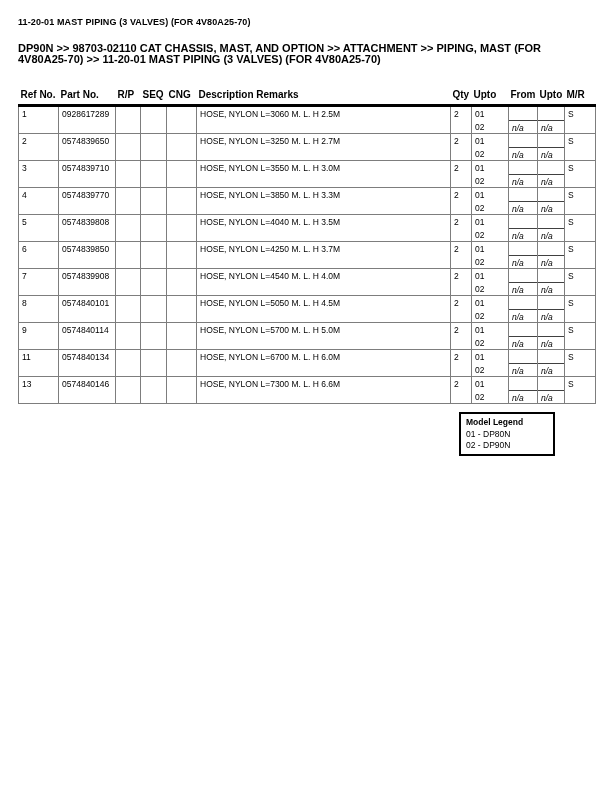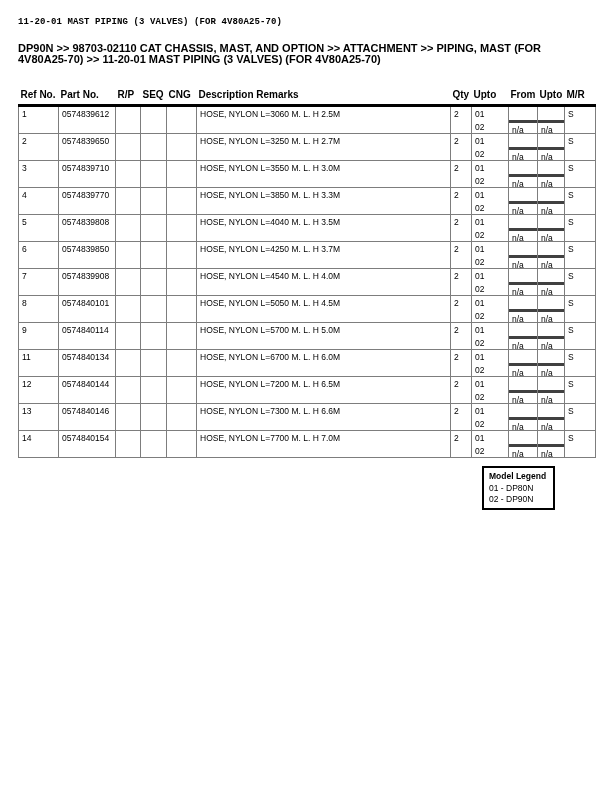--- a/index.html
+++ b/index.html
@@ -12,21 +12,20 @@
     position: relative;
     overflow: hidden;
   }
   .page { padding: 17px 17px 0 18px; }
 
   .doc-title {
     font-size: 9px;
     font-weight: bold;
     margin-bottom: 16px;
     letter-spacing: 0.1px;
-    font-family: Liberation Mono, monospace;
   }
   .breadcrumb {
     font-size: 11px;
     font-weight: bold;
     line-height: 10.5px;
     margin-bottom: 23px;
     padding-right: 4px;
   }
 
   table.parts-table {
@@ -54,24 +53,24 @@
     height: 26px;
     white-space: nowrap;
     overflow: hidden;
   }
   table.parts-table td.multi { padding: 0; }
   .subline {
     height: 13px;
     line-height: 12px;
     padding: 1px 3px 0 3px;
   }
-  .subline.divided { border-top: 3px solid #404040; }
+  .subline.divided { border-top: 1px solid #404040; font-style: italic; }
 
   .legend {
-    width: 73px;
+    width: 96px;
     border: 2px solid #000;
     margin: 8px 40px 0 auto;
     font-size: 8.5px;
     padding: 3px 2px 4px 5px;
   }
   .legend-title {
     font-weight: bold;
     margin-bottom: 2px;
     white-space: nowrap;
   }
@@ -111,21 +110,21 @@
         <th>Qty</th>
         <th>Upto</th>
         <th>From</th>
         <th>Upto</th>
         <th>M/R</th>
       </tr>
     </thead>
     <tbody id="rows">
         <tr>
           <td>1</td>
-          <td>0574839612</td>
+          <td>0928617289</td>
           <td></td>
           <td></td>
           <td></td>
           <td>HOSE, NYLON L=3060 M. L. H 2.5M</td>
           <td>2</td>
           <td class="multi">
             <div class="subline">01</div>
             <div class="subline">02</div>
           </td>
           <td class="multi">
@@ -330,70 +329,26 @@
             <div class="subline"></div>
             <div class="subline divided">n/a</div>
           </td>
           <td class="multi">
             <div class="subline"></div>
             <div class="subline divided">n/a</div>
           </td>
           <td>S</td>
         </tr>
         <tr>
-          <td>12</td>
-          <td>0574840144</td>
-          <td></td>
-          <td></td>
-          <td></td>
-          <td>HOSE, NYLON L=7200 M. L. H 6.5M</td>
-          <td>2</td>
-          <td class="multi">
-            <div class="subline">01</div>
-            <div class="subline">02</div>
-          </td>
-          <td class="multi">
-            <div class="subline"></div>
-            <div class="subline divided">n/a</div>
-          </td>
-          <td class="multi">
-            <div class="subline"></div>
-            <div class="subline divided">n/a</div>
-          </td>
-          <td>S</td>
-        </tr>
-        <tr>
           <td>13</td>
           <td>0574840146</td>
           <td></td>
           <td></td>
           <td></td>
           <td>HOSE, NYLON L=7300 M. L. H 6.6M</td>
-          <td>2</td>
-          <td class="multi">
-            <div class="subline">01</div>
-            <div class="subline">02</div>
-          </td>
-          <td class="multi">
-            <div class="subline"></div>
-            <div class="subline divided">n/a</div>
-          </td>
-          <td class="multi">
-            <div class="subline"></div>
-            <div class="subline divided">n/a</div>
-          </td>
-          <td>S</td>
-        </tr>
-        <tr>
-          <td>14</td>
-          <td>0574840154</td>
-          <td></td>
-          <td></td>
-          <td></td>
-          <td>HOSE, NYLON L=7700 M. L. H 7.0M</td>
           <td>2</td>
           <td class="multi">
             <div class="subline">01</div>
             <div class="subline">02</div>
           </td>
           <td class="multi">
             <div class="subline"></div>
             <div class="subline divided">n/a</div>
           </td>
           <td class="multi">

